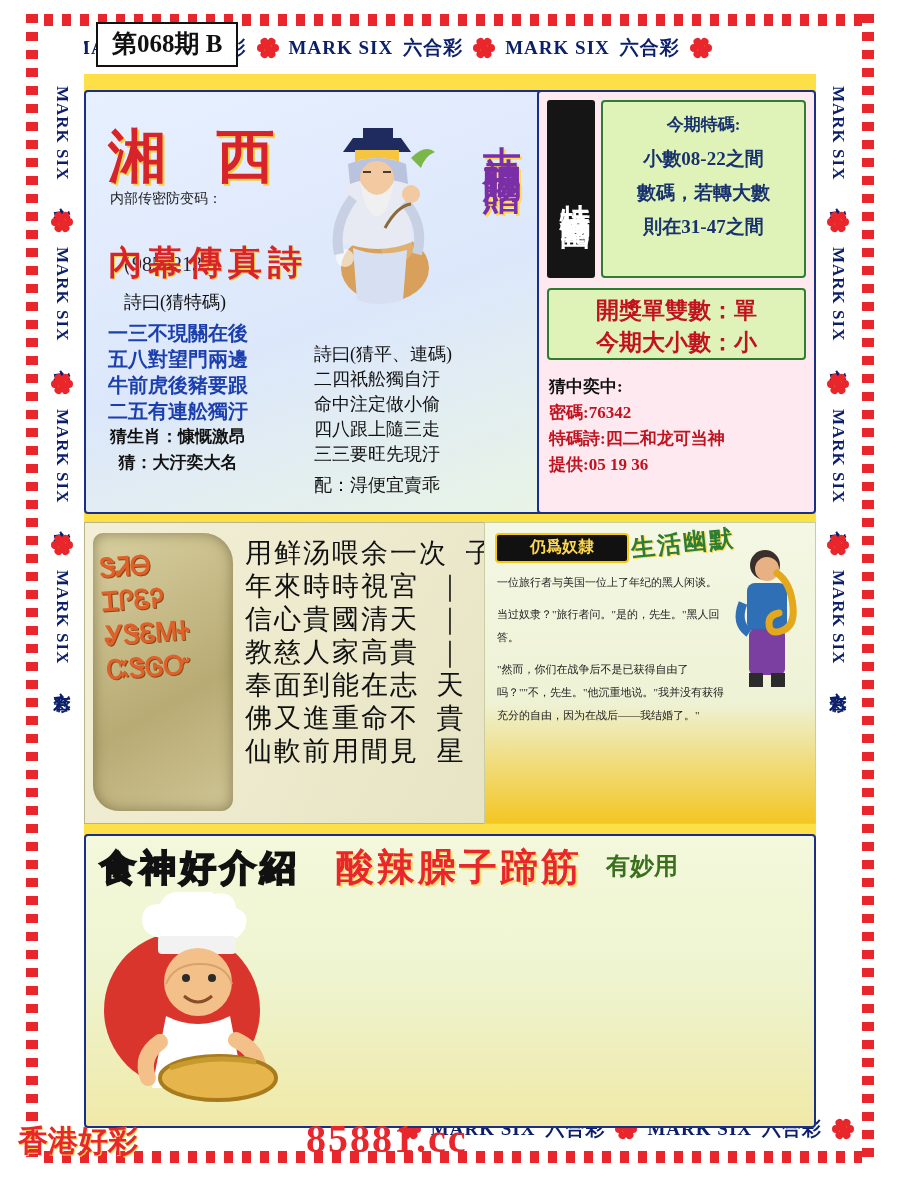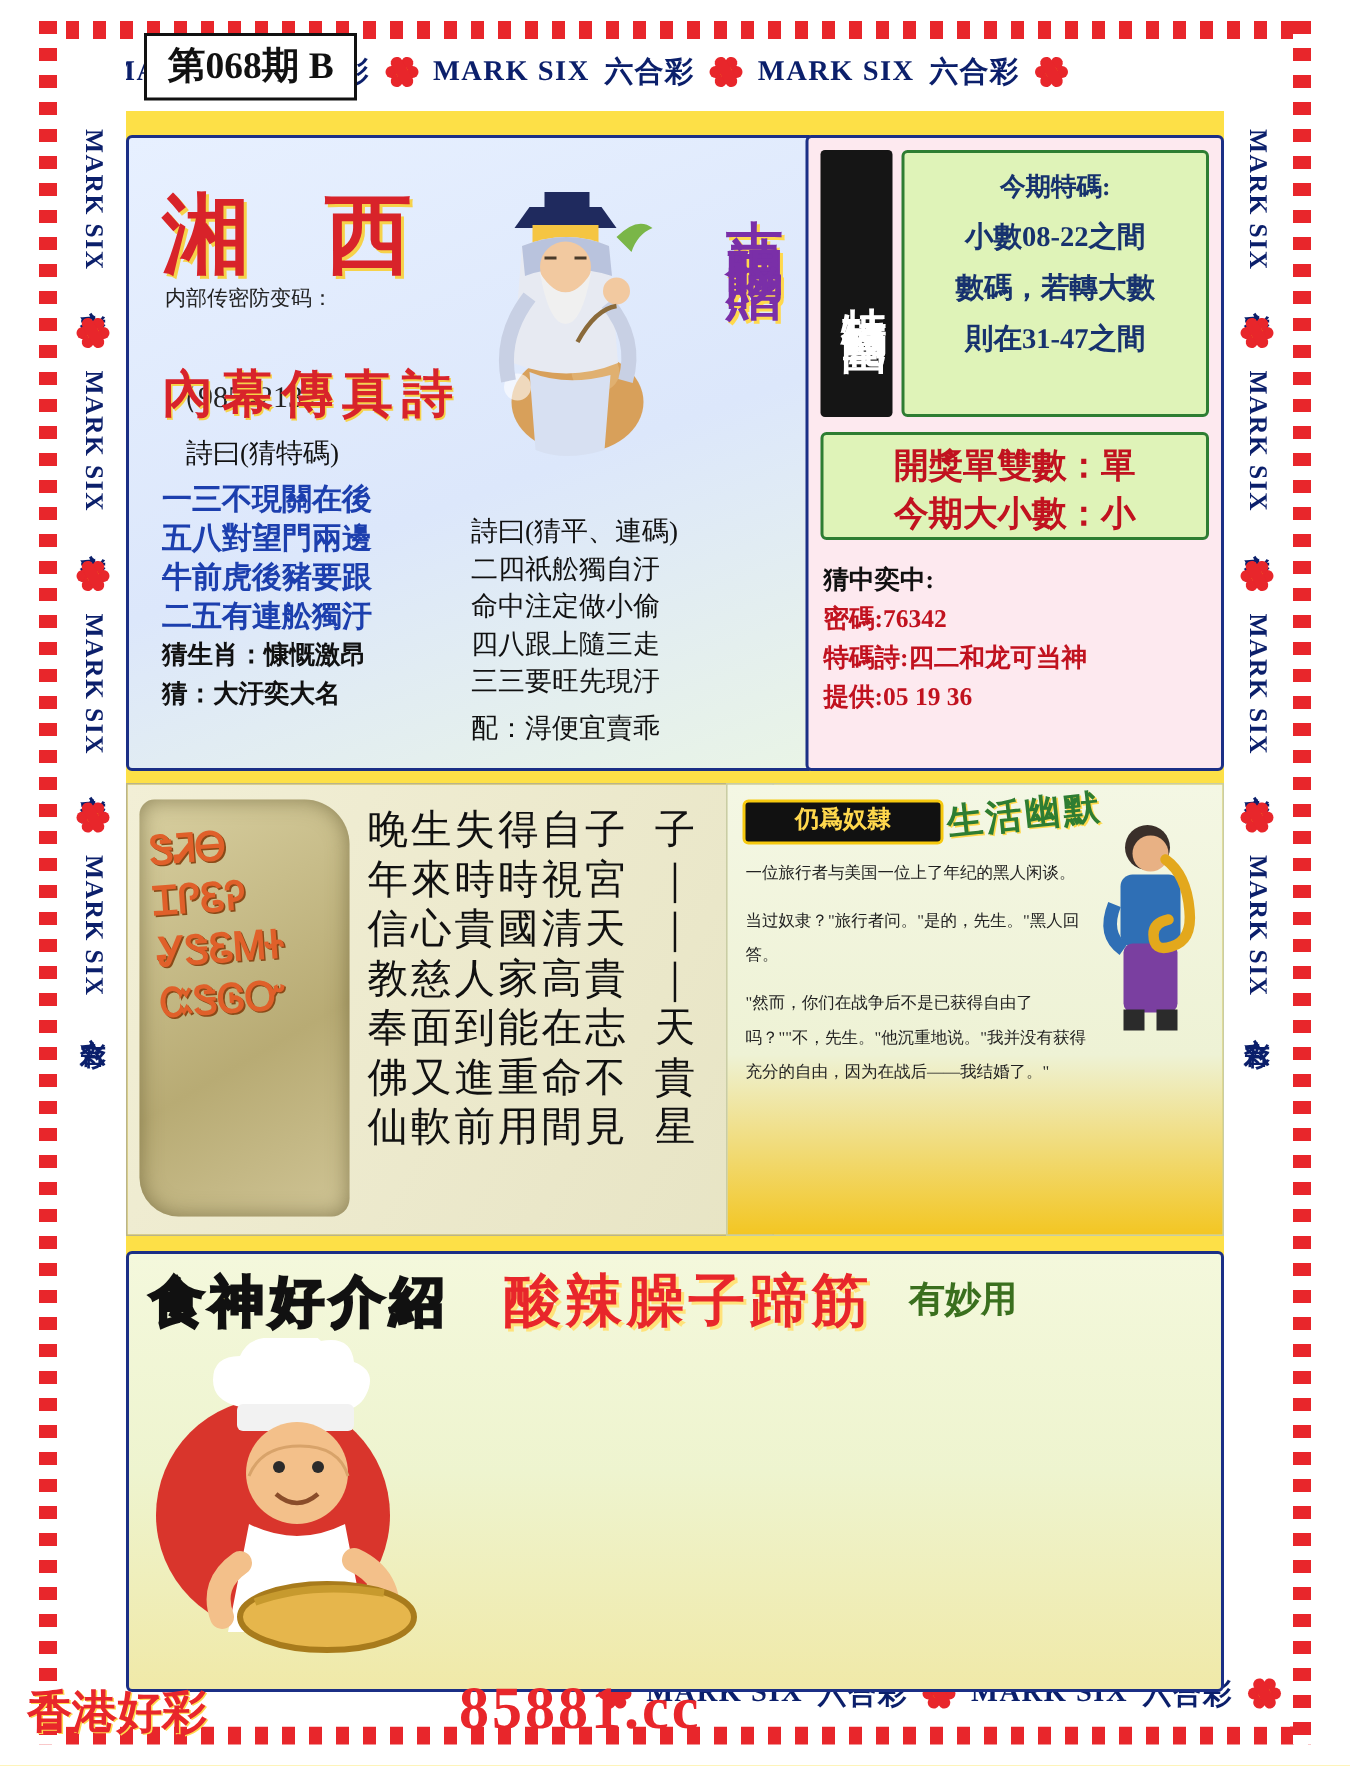--- a/index.html
+++ b/index.html
@@ -128,21 +128,21 @@
     text-shadow:1px 1px 0 #f6d24a;
     text-align:right;
   }
   .shiyue{
     position:absolute;left:38px;top:198px;font-size:18px;color:#111;
     font-family:"Liberation Serif","DejaVu Serif",serif;
   }
   .poem-left{
     position:absolute;left:22px;top:228px;
     font-family:"Liberation Serif","DejaVu Serif",serif;
-    font-size:20px;line-height:26px;color:#1c3fae;font-weight:bold;
+    font-size:20px;line-height:26px;color:#1c3fae;font-weight:bold;text-align:center;
   }
   .poem-left .zodiac{color:#111;font-size:17px;}
   .poem-right{
     position:absolute;left:228px;top:250px;
     font-family:"Liberation Serif","DejaVu Serif",serif;
     font-size:18px;line-height:25px;color:#111;
   }
   
   .god{
     position:absolute;right:98px;top:6px;width:150px;height:260px;
@@ -474,21 +474,21 @@
         <div><span>密碼:</span><span>76342</span></div>
         <div><span>特碼詩:</span><span>四二和龙可当神</span></div>
         <div><span>提供:</span><span>05 19 36</span></div>
       </div>
     </div>
 
     <div id="panel-mid">
       <div class="stone">
         <div class="stone-glyph">ᏕᏘᎾ ᏆᎵᏋᎮ ᎽᏕᏋᎷᏐ ᏨᏕᎶᏅ</div>
       </div>
-      <div class="big-poem">晚生失得自子  子
+      <div class="big-poem">用鲜汤喂余一次  子
 年來時時視宮  ｜
 信心貴國清天  ｜
 教慈人家高貴  ｜
 奉面到能在志  天
 佛又進重命不  貴
 仙軟前用間見  星</div>
     </div>
 
     <div id="panel-joke">
       <div class="joke-tag">仍爲奴隸</div>

